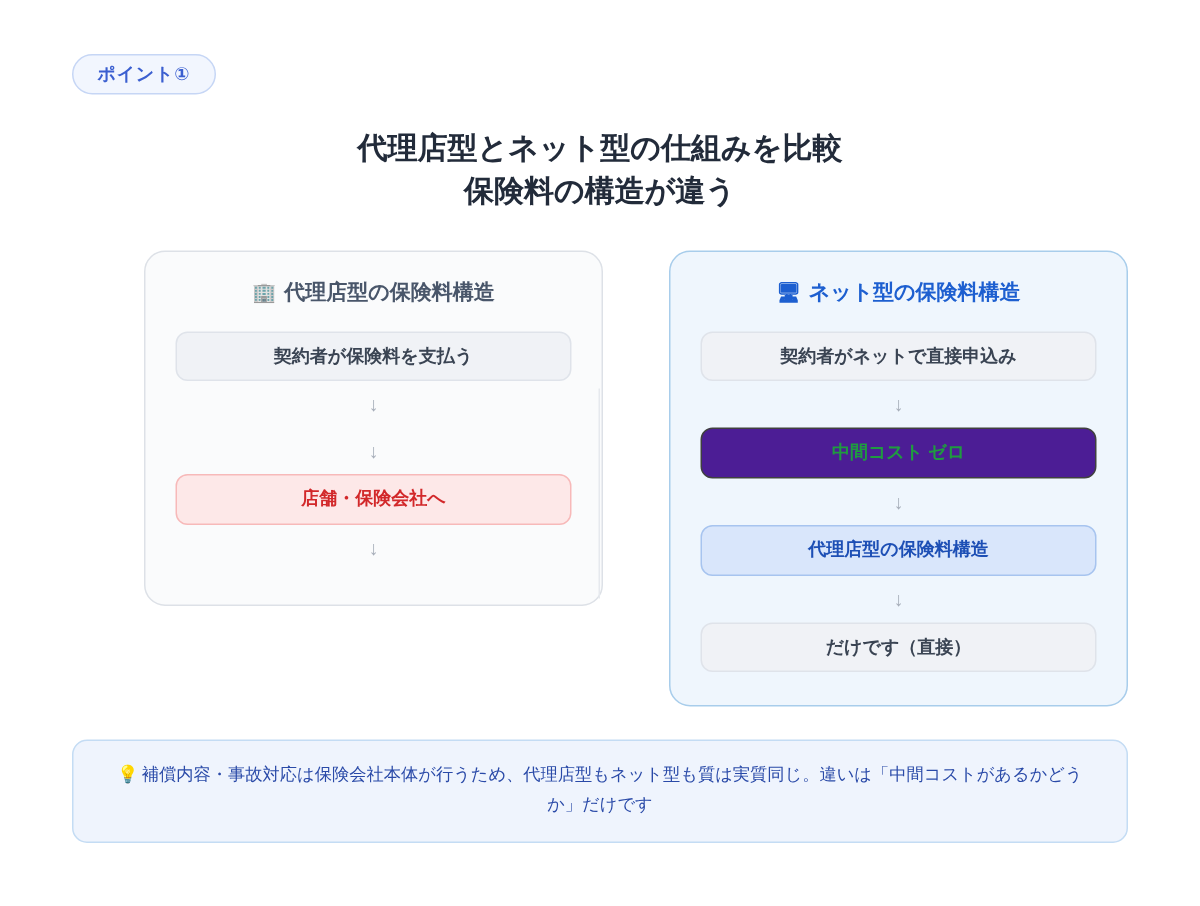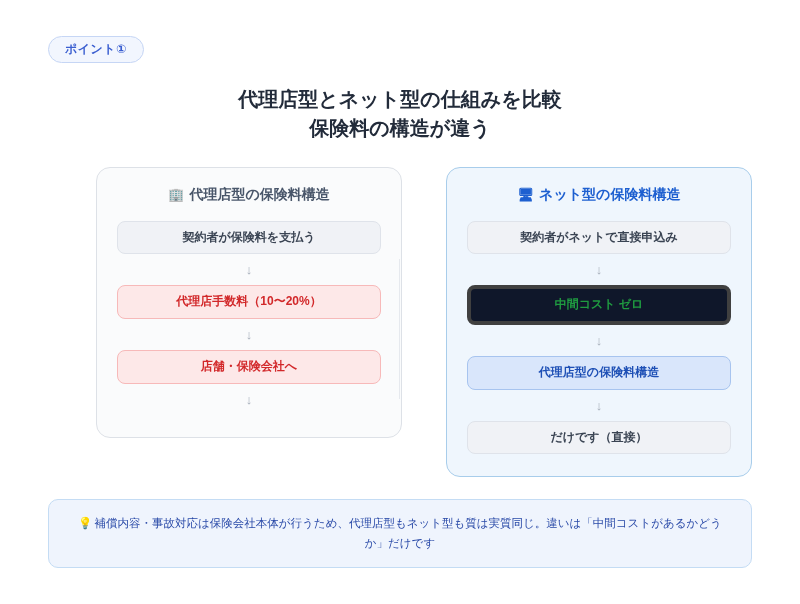--- a/index.html
+++ b/index.html
@@ -118,22 +118,22 @@
     background: #f0f2f6;
     border: 1px solid #dfe3ea;
     color: #3a4453;
   }
   .box.danger {
     background: #fde8e8;
     border: 1px solid #f7b9b9;
     color: #d2282a;
   }
   .box.success {
-    background: #0f172a;
-    border: 4px solid #404040;
+    background: #4c1d95;
+    border: 1px solid #404040;
     color: #1f9b40;
   }
   .box.info {
     background: #d9e6fb;
     border: 1px solid #a7c4ef;
     color: #1d4fb5;
   }
   .arrow {
     text-align: center;
     color: #a6adb9;
@@ -178,21 +178,20 @@
 
     <div class="divider"></div>
 
     <div class="panel left">
       <div class="panel-head">
         <span class="hicon">🏢</span><span>代理店型の保険料構造</span>
       </div>
 
       <div class="box neutral">契約者が保険料を支払う</div>
       <div class="arrow">↓</div>
-      <div class="box danger">代理店手数料（10〜20%）</div>
       <div class="arrow">↓</div>
       <div class="box danger">店舗・保険会社へ</div>
       <div class="arrow">↓</div>
     </div>
 
     <div class="panel right">
       <div class="panel-head">
         <span class="hicon">🖥</span><span>ネット型の保険料構造</span>
       </div>
 

